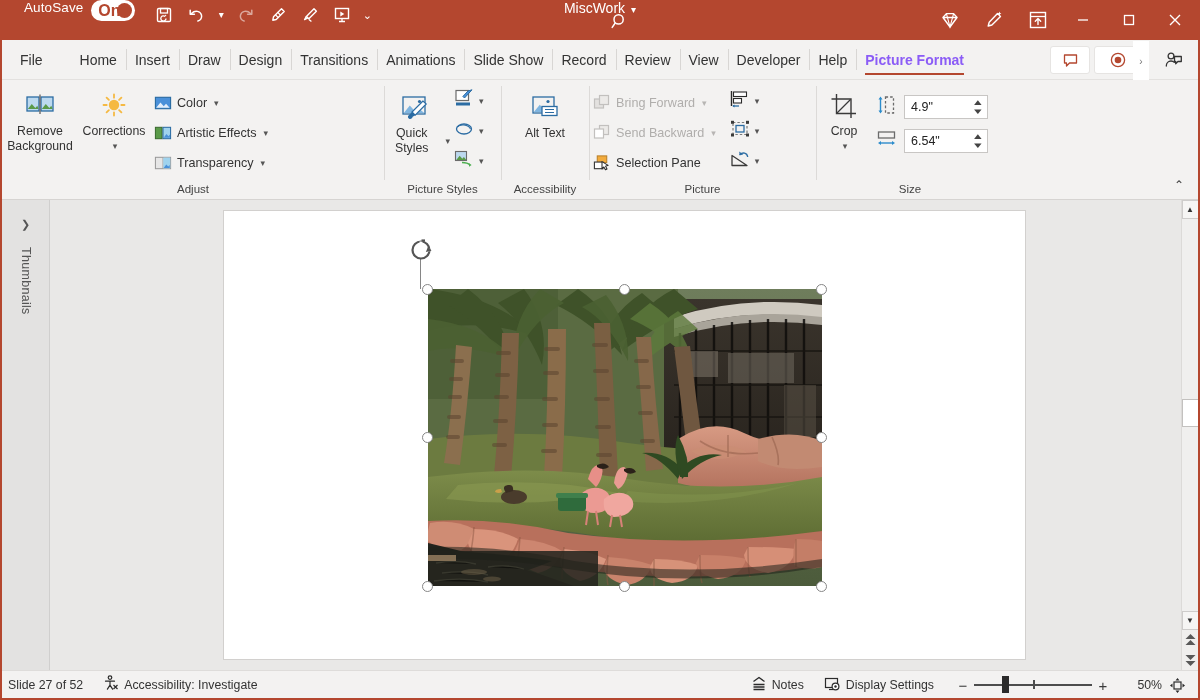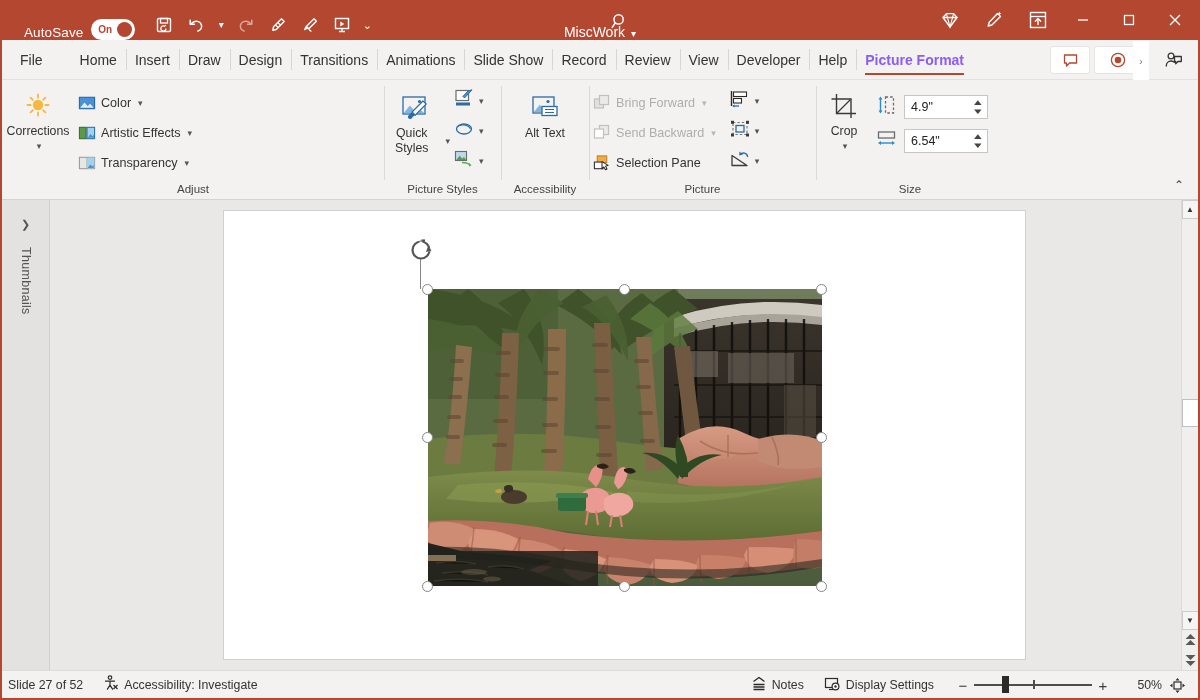--- a/index.html
+++ b/index.html
@@ -15,38 +15,38 @@
     display: flex; flex-direction: column;
     border-left: 2px solid #b4472f;
     border-right: 2px solid #b4472f;
     border-bottom: 2px solid #b4472f;
   }
 
   
   .titlebar {
     height: 40px;
     background: #b4472f;
-    display: flex; align-items: flex-end;
+    display: flex; align-items: flex-start;
     flex: 0 0 40px;
     color: #fff;
     position: relative;
   }
   .autosave-label {
     font-size: 13.5px; color: #fff;
     margin-left: 22px; letter-spacing: .1px;
   }
   .toggle {
     margin-left: 8px;
     width: 44px; height: 21px;
     background: #fff; border-radius: 11px;
     display: flex; align-items: center;
     position: relative;
   }
   .toggle .txt {
-    font-size: 10px; font-weight: bold; color: #b4472f;
+    font-size: 16px; font-weight: bold; color: #b4472f;
     margin-left: 7px;
   }
   .toggle .knob {
     position: absolute; right: 3px; top: 3px;
     width: 15px; height: 15px; border-radius: 50%;
     background: #b4472f;
   }
   .qat { display: flex; align-items: center; margin-left: 14px; gap: 2px; }
   .qat-btn {
     width: 30px; height: 30px;
@@ -467,20 +467,32 @@
             <path d="M10.5 6.5h6.8v5h-3.4l-2.2 2.2v-2.2h-1.2z" fill="none" stroke="#333" stroke-width="1.3" stroke-linejoin="round"></path>
           </svg>
       </div>
     </div>
   </div>
 
   <div class="ribbon">
 
     <div class="rgroup" style="width:382px">
       <div class="rgroup-body">
+        <div class="bigbtn">
+          <span class="ic">
+            <svg width="34" height="30" viewBox="0 0 34 30">
+                <rect x="4" y="5" width="12" height="14" fill="#bcd9ef" stroke="#2b6ca3" stroke-width="1.3"></rect>
+                <path d="M4.8 17l4-5 3.5 4 2-2.2 1.3 3.2z" fill="#5a9a48"></path>
+                <rect x="18" y="5" width="12" height="14" fill="#bcd9ef" stroke="#2b6ca3" stroke-width="1.3"></rect>
+                <path d="M18.8 17l4-5 3.5 4 2-2.2 1.3 3.2z" fill="#5a9a48"></path>
+                <path d="M17 2.5v19.5" stroke="#6b6b6b" stroke-width="1.4"></path>
+              </svg>
+          </span>
+          <span>Remove Background</span>
+        </div>
         <div class="bigbtn" style="width:72px">
           <span class="ic">
             <svg width="34" height="32" viewBox="0 0 34 32">
                 <circle cx="17" cy="14" r="5.2" fill="#f5b942"></circle>
                 <g stroke="#f5b942" stroke-width="1.8" stroke-linecap="round">
                   <path d="M17 3.5v3.2M17 21.3v3.2M6.5 14h3.2M24.3 14h3.2M9.6 6.6l2.3 2.3M22.1 19.1l2.3 2.3M24.4 6.6l-2.3 2.3M11.9 19.1l-2.3 2.3"></path>
                 </g>
               </svg>
           </span>
           <span>Corrections</span>

